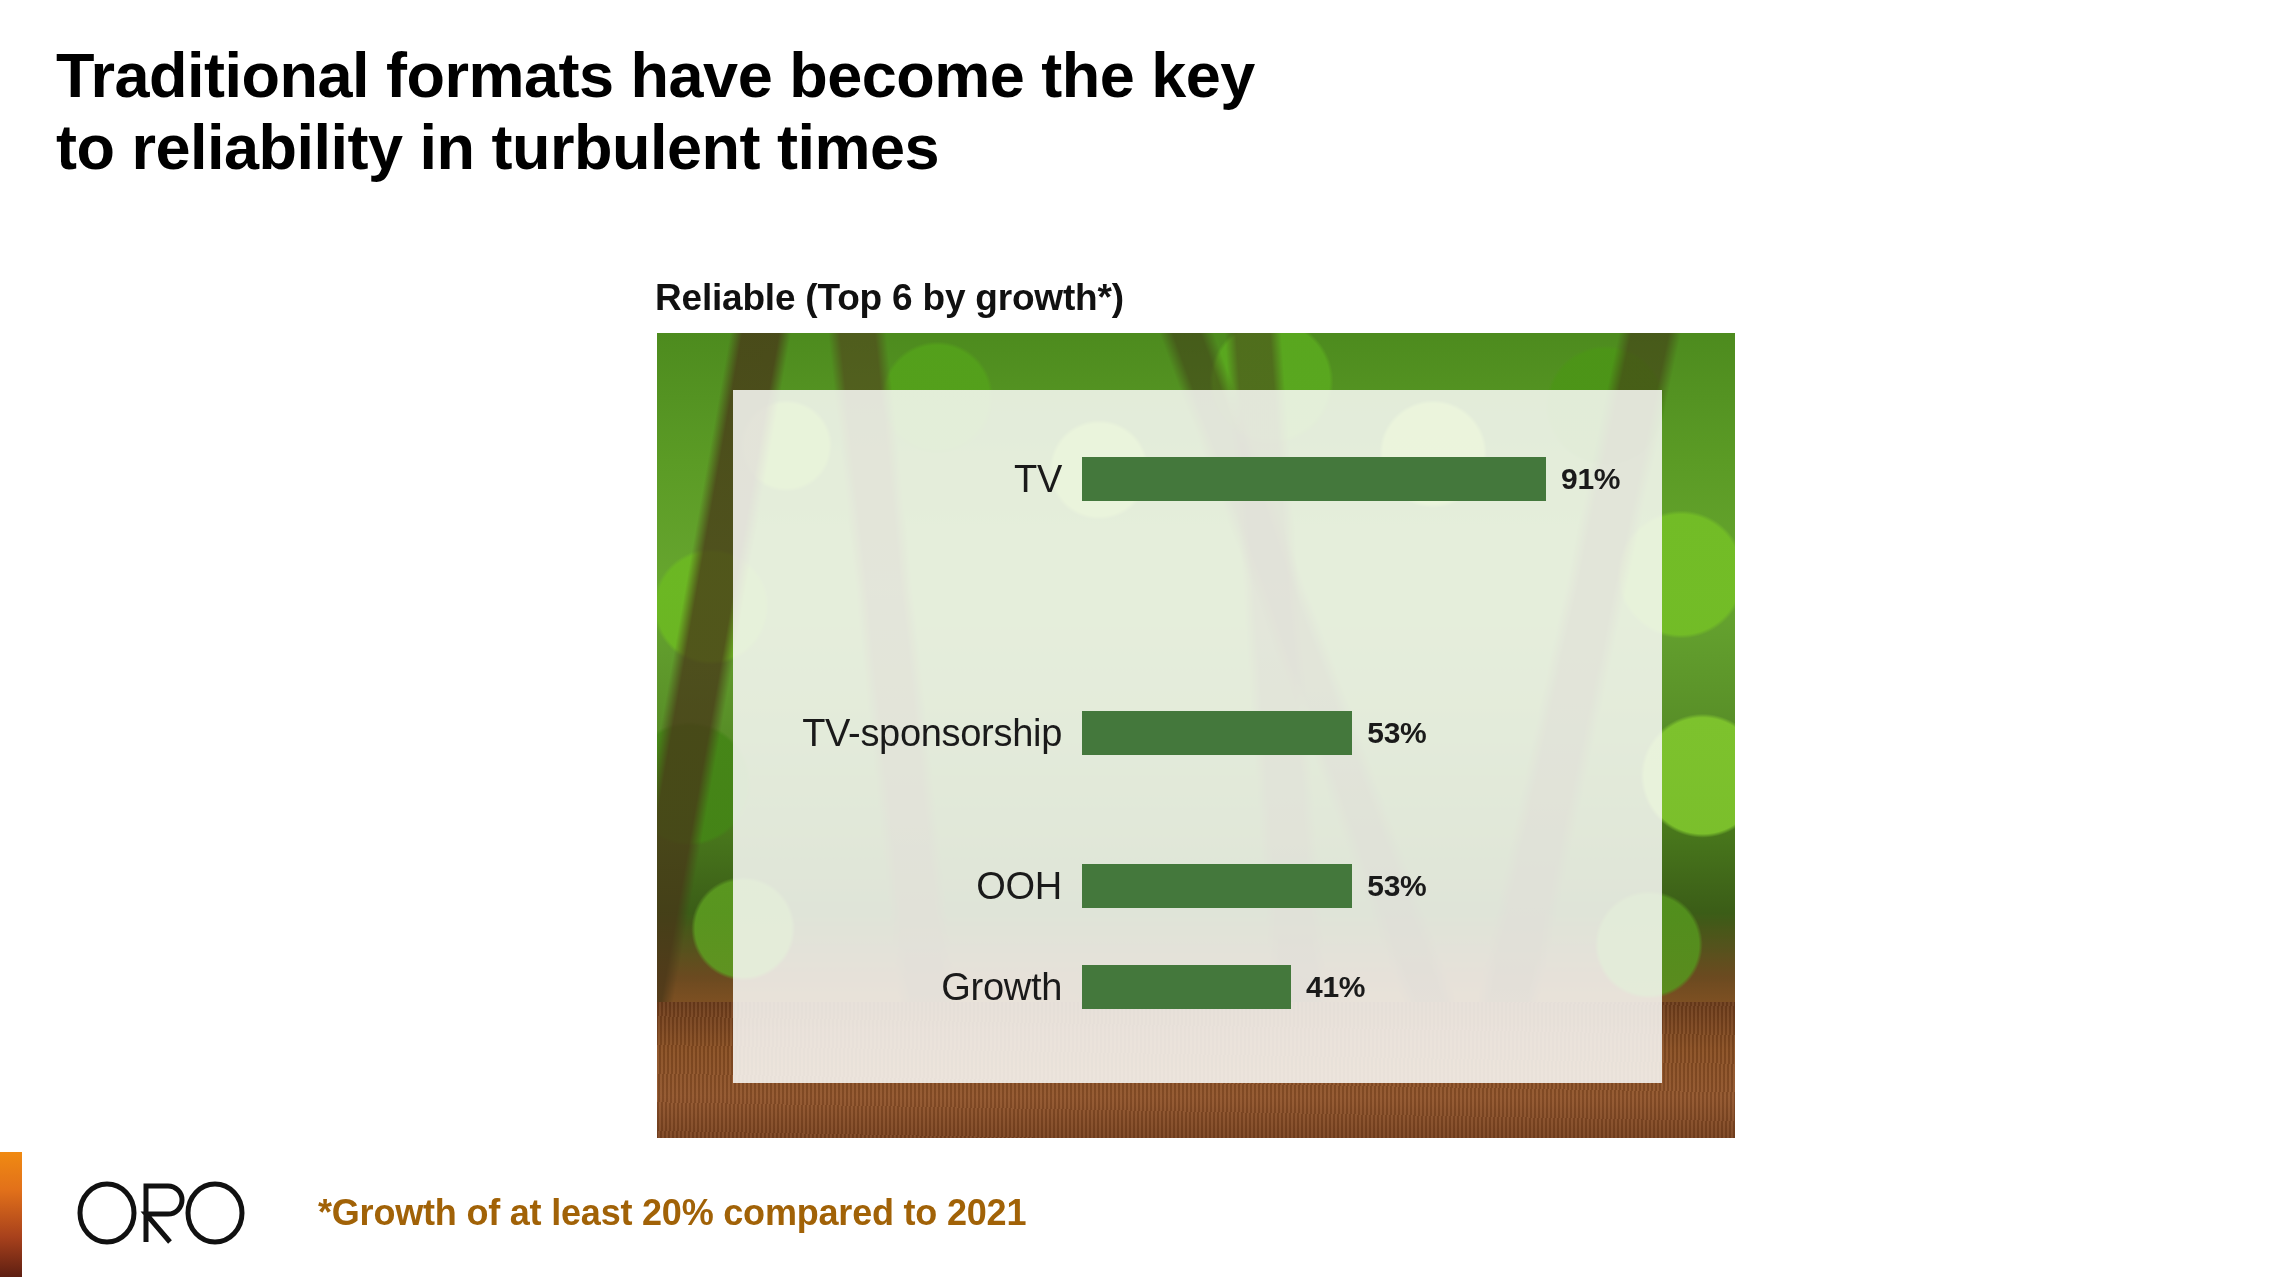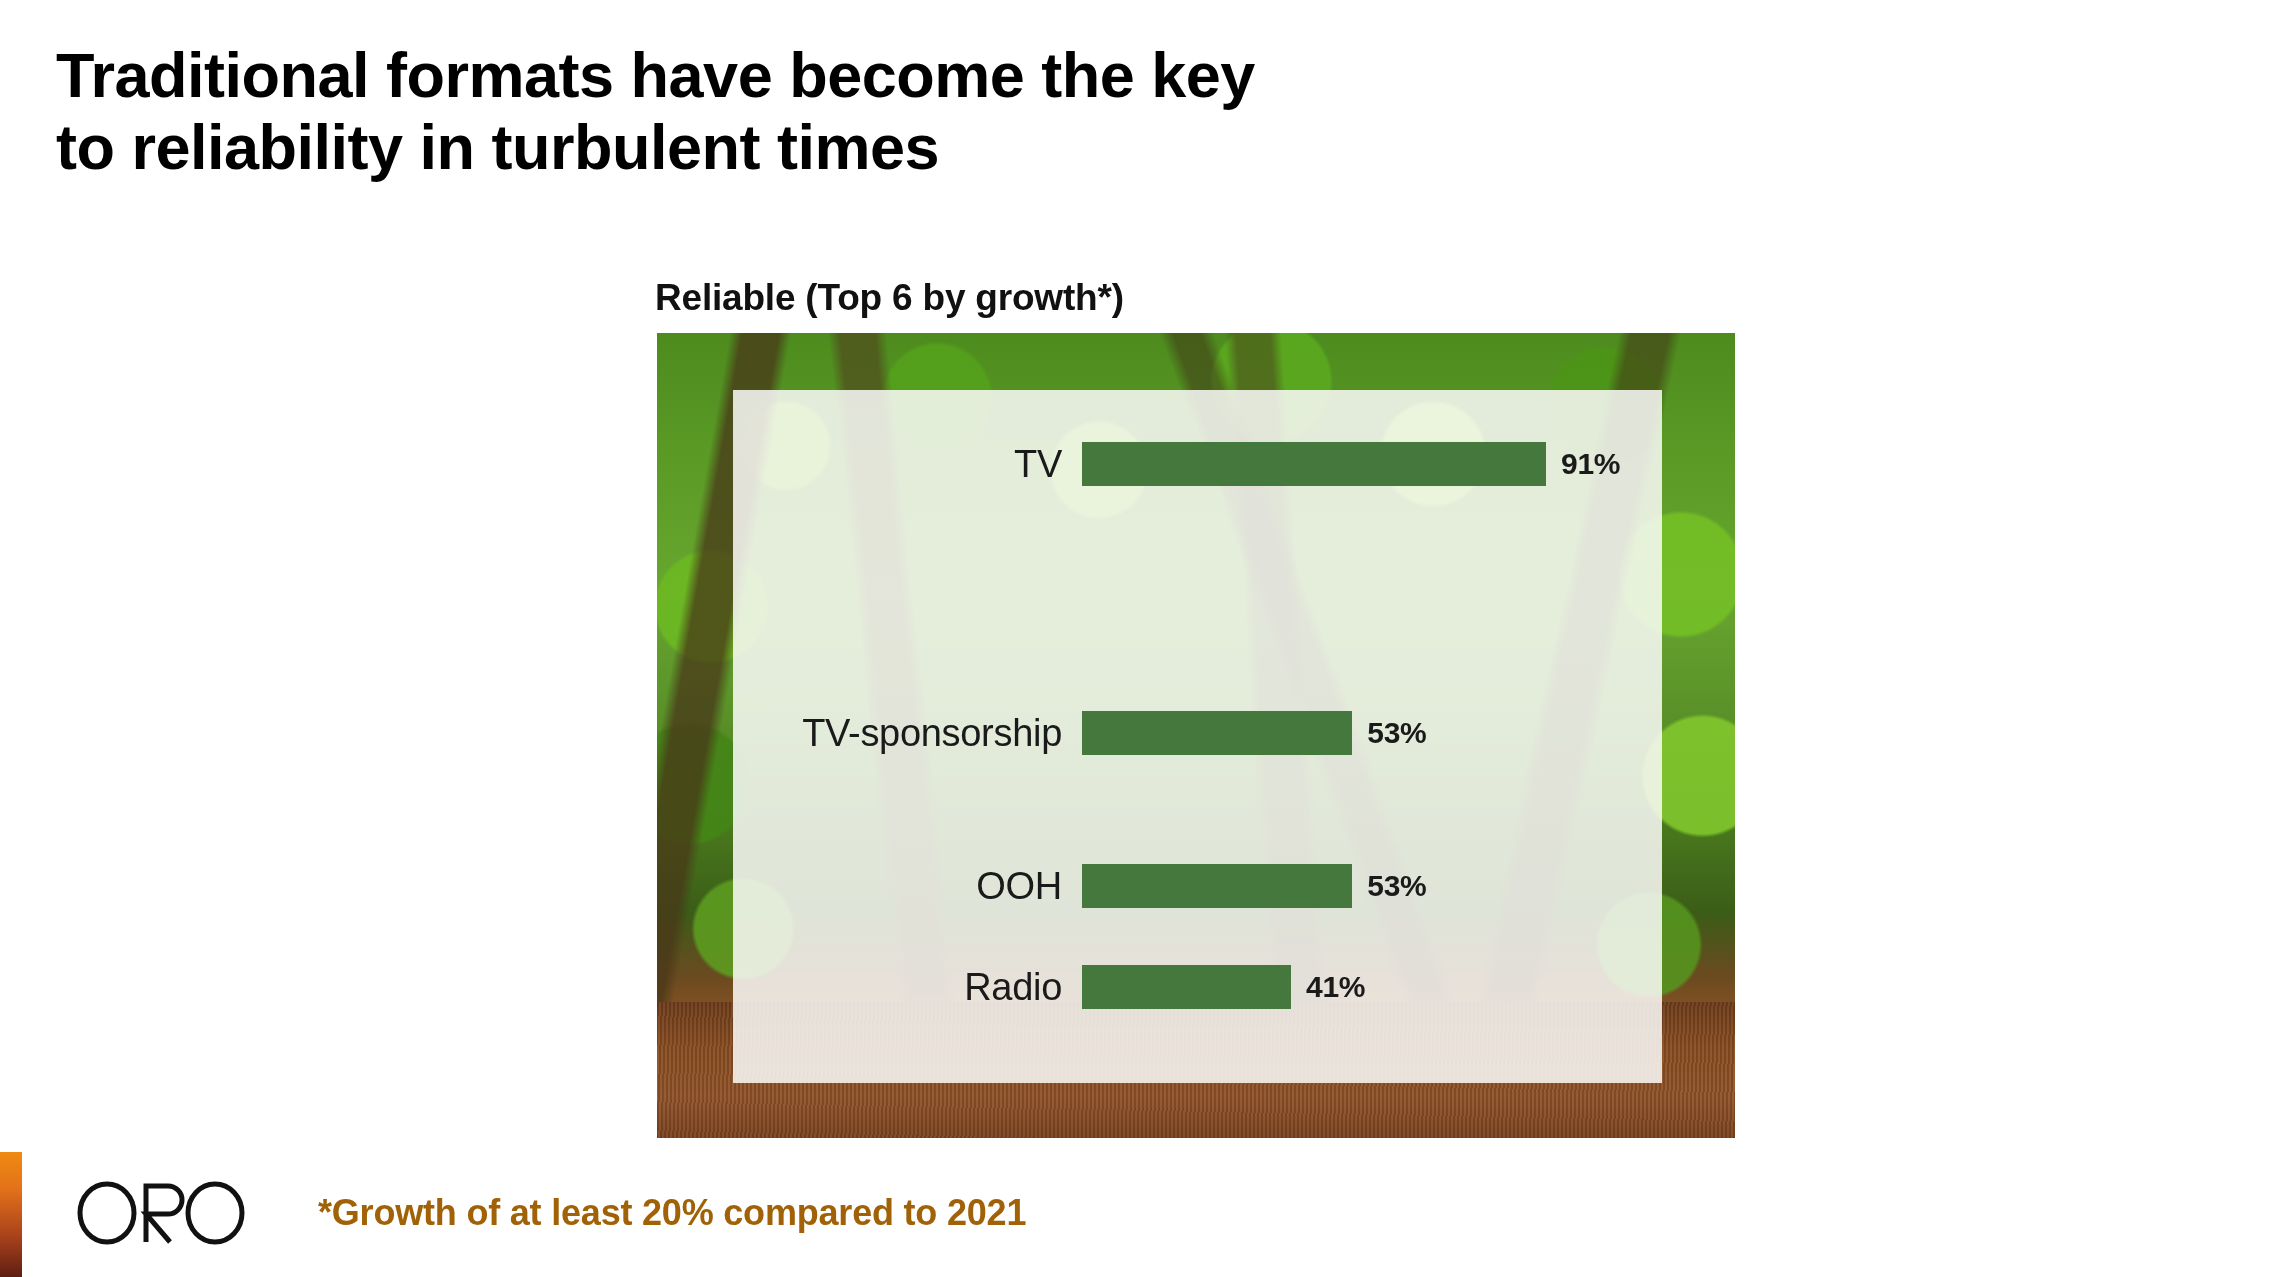--- a/index.html
+++ b/index.html
@@ -192,21 +192,21 @@
 <div id="chart-heading">Reliable (Top 6 by growth*)</div>
 
 <div id="photo-panel">
   <div id="photo-canopy"></div>
   <div id="photo-branches"></div>
   <div id="photo-floor"></div>
 </div>
 
 <div id="chart-overlay">
   <div id="bar-rows">
-      <div class="bar-row" style="top: 52px; width: 100%;">
+      <div class="bar-row" style="top: 67px; width: 100%;">
         <div class="bar-label">TV</div>
         <div class="bar-track">
           <div class="bar-fill" style="width: 464.1px; background: rgb(68, 120, 60);"></div>
           <div class="bar-value">91%</div>
         </div>
       </div>
       <div class="bar-row" style="top: 321px; width: 100%;">
         <div class="bar-label">TV-sponsorship</div>
         <div class="bar-track">
           <div class="bar-fill" style="width: 270.3px; background: rgb(68, 120, 60);"></div>
@@ -214,21 +214,21 @@
         </div>
       </div>
       <div class="bar-row" style="top: 448px; width: 100%; margin-top: 26px;">
         <div class="bar-label">OOH</div>
         <div class="bar-track">
           <div class="bar-fill" style="width: 270.3px; background: rgb(68, 120, 60);"></div>
           <div class="bar-value">53%</div>
         </div>
       </div>
       <div class="bar-row" style="top: 575px; width: 100%;">
-        <div class="bar-label">Radio</div>
+        <div class="bar-label">Growth</div>
         <div class="bar-track">
           <div class="bar-fill" style="width: 209.1px; background: rgb(68, 120, 60);"></div>
           <div class="bar-value">41%</div>
         </div>
       </div>
     </div>
 </div>
 
 <div id="accent-bar"></div>
 

